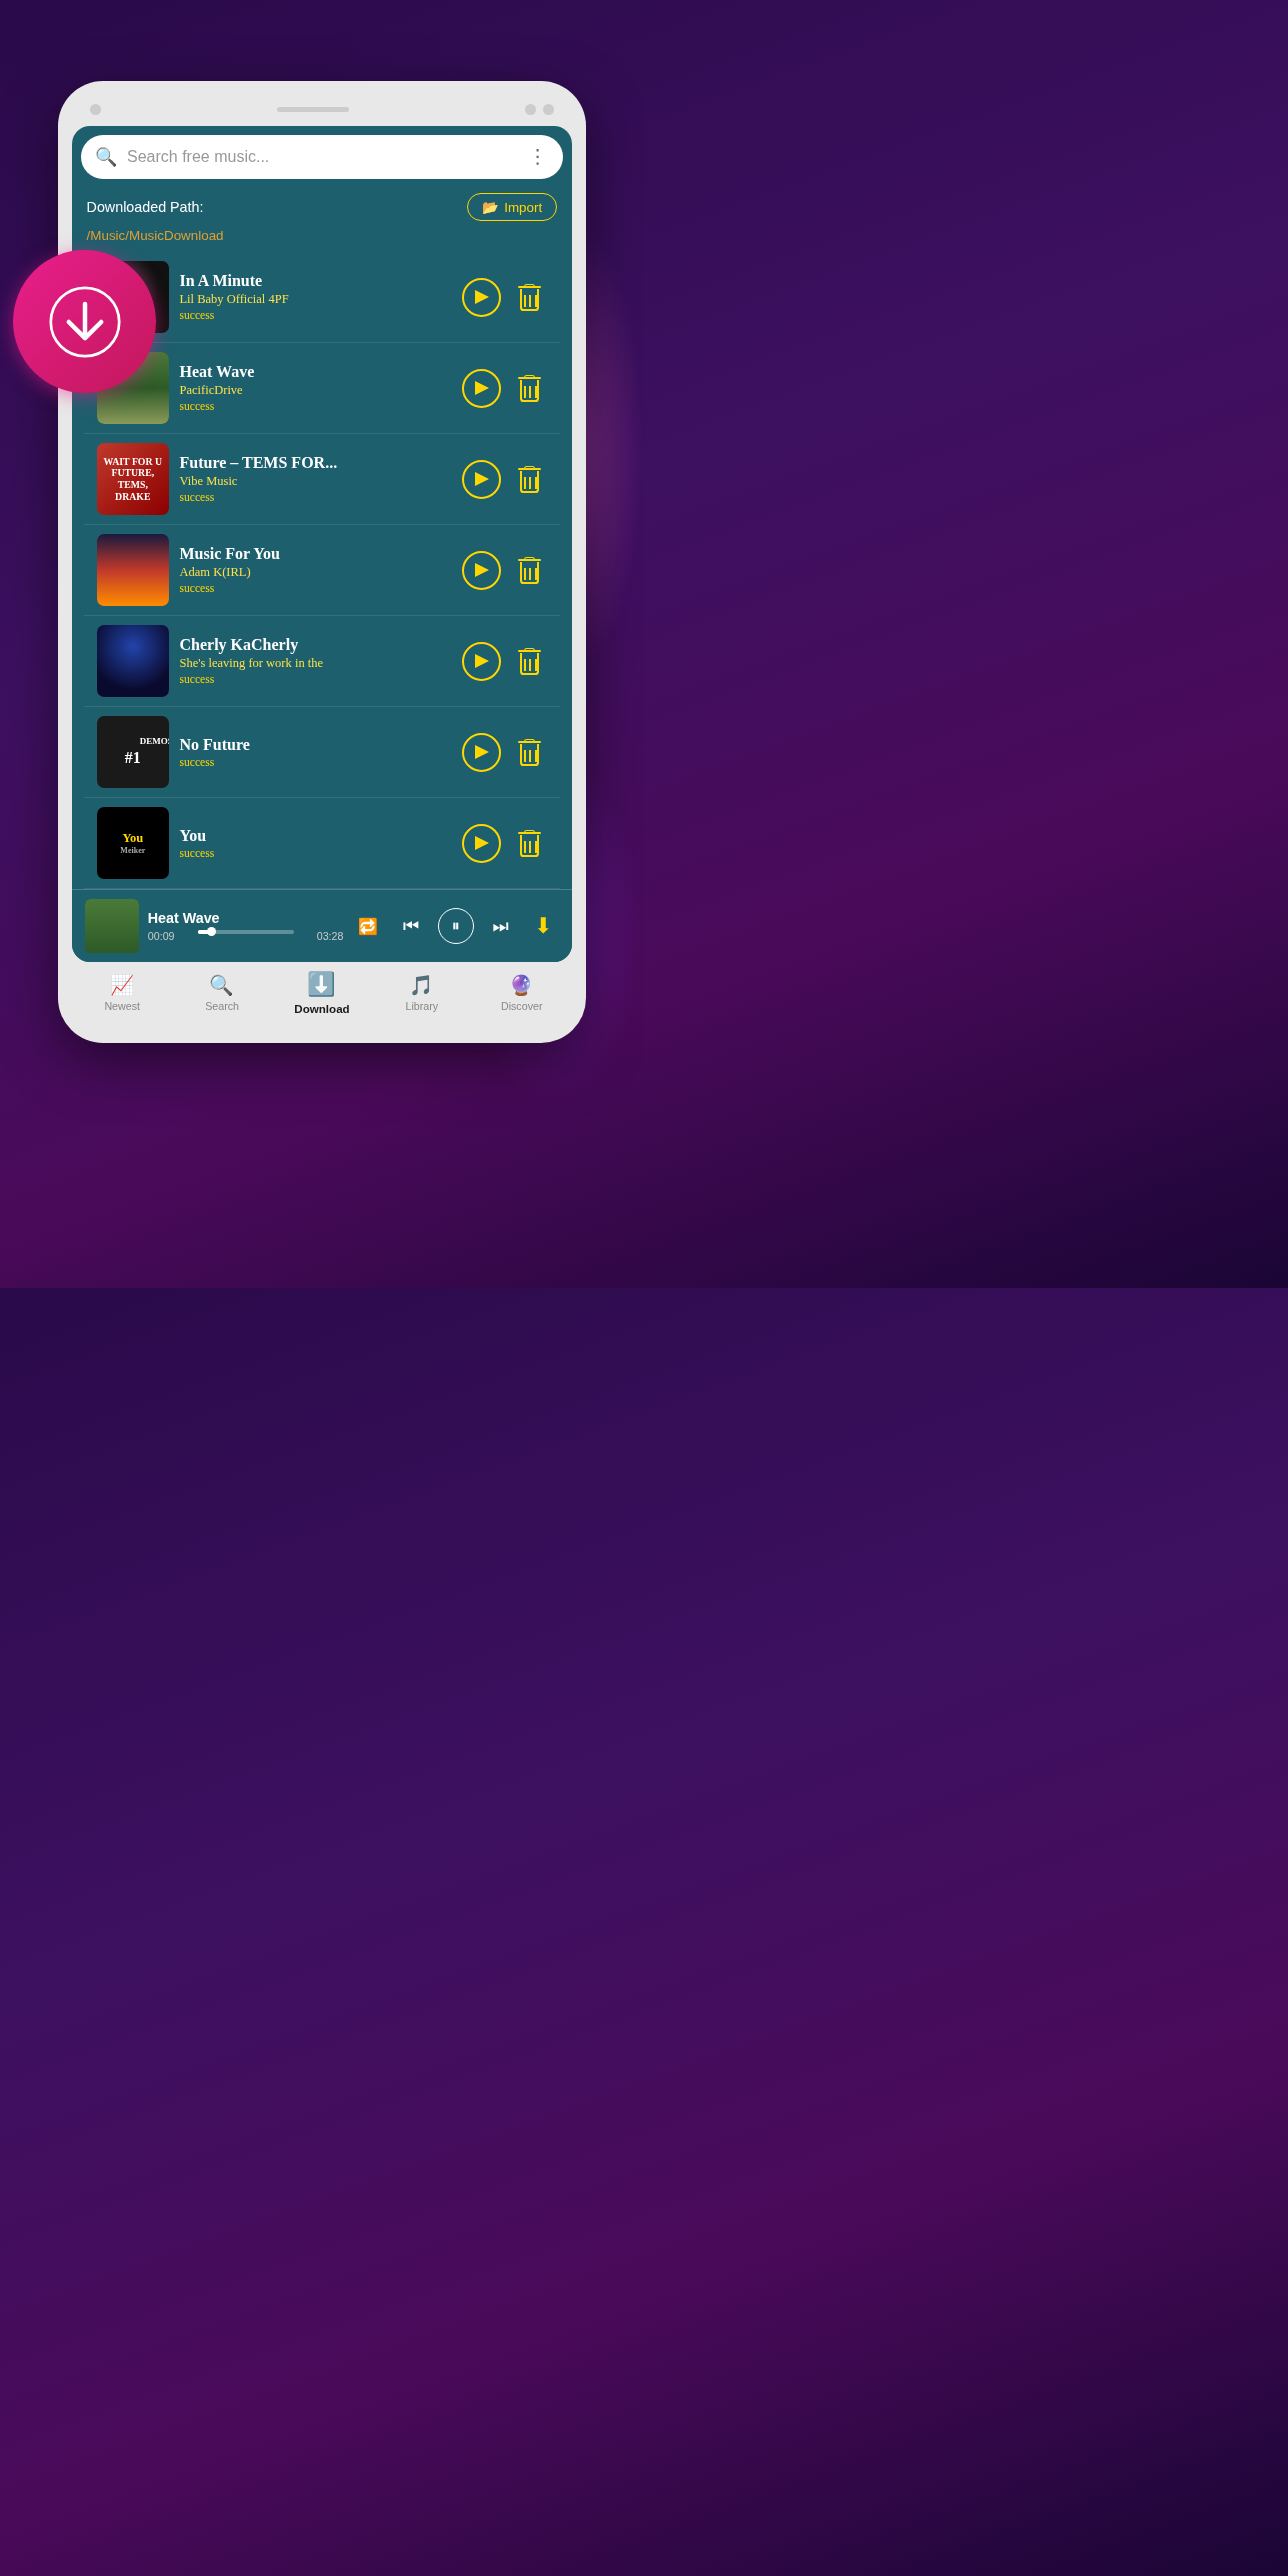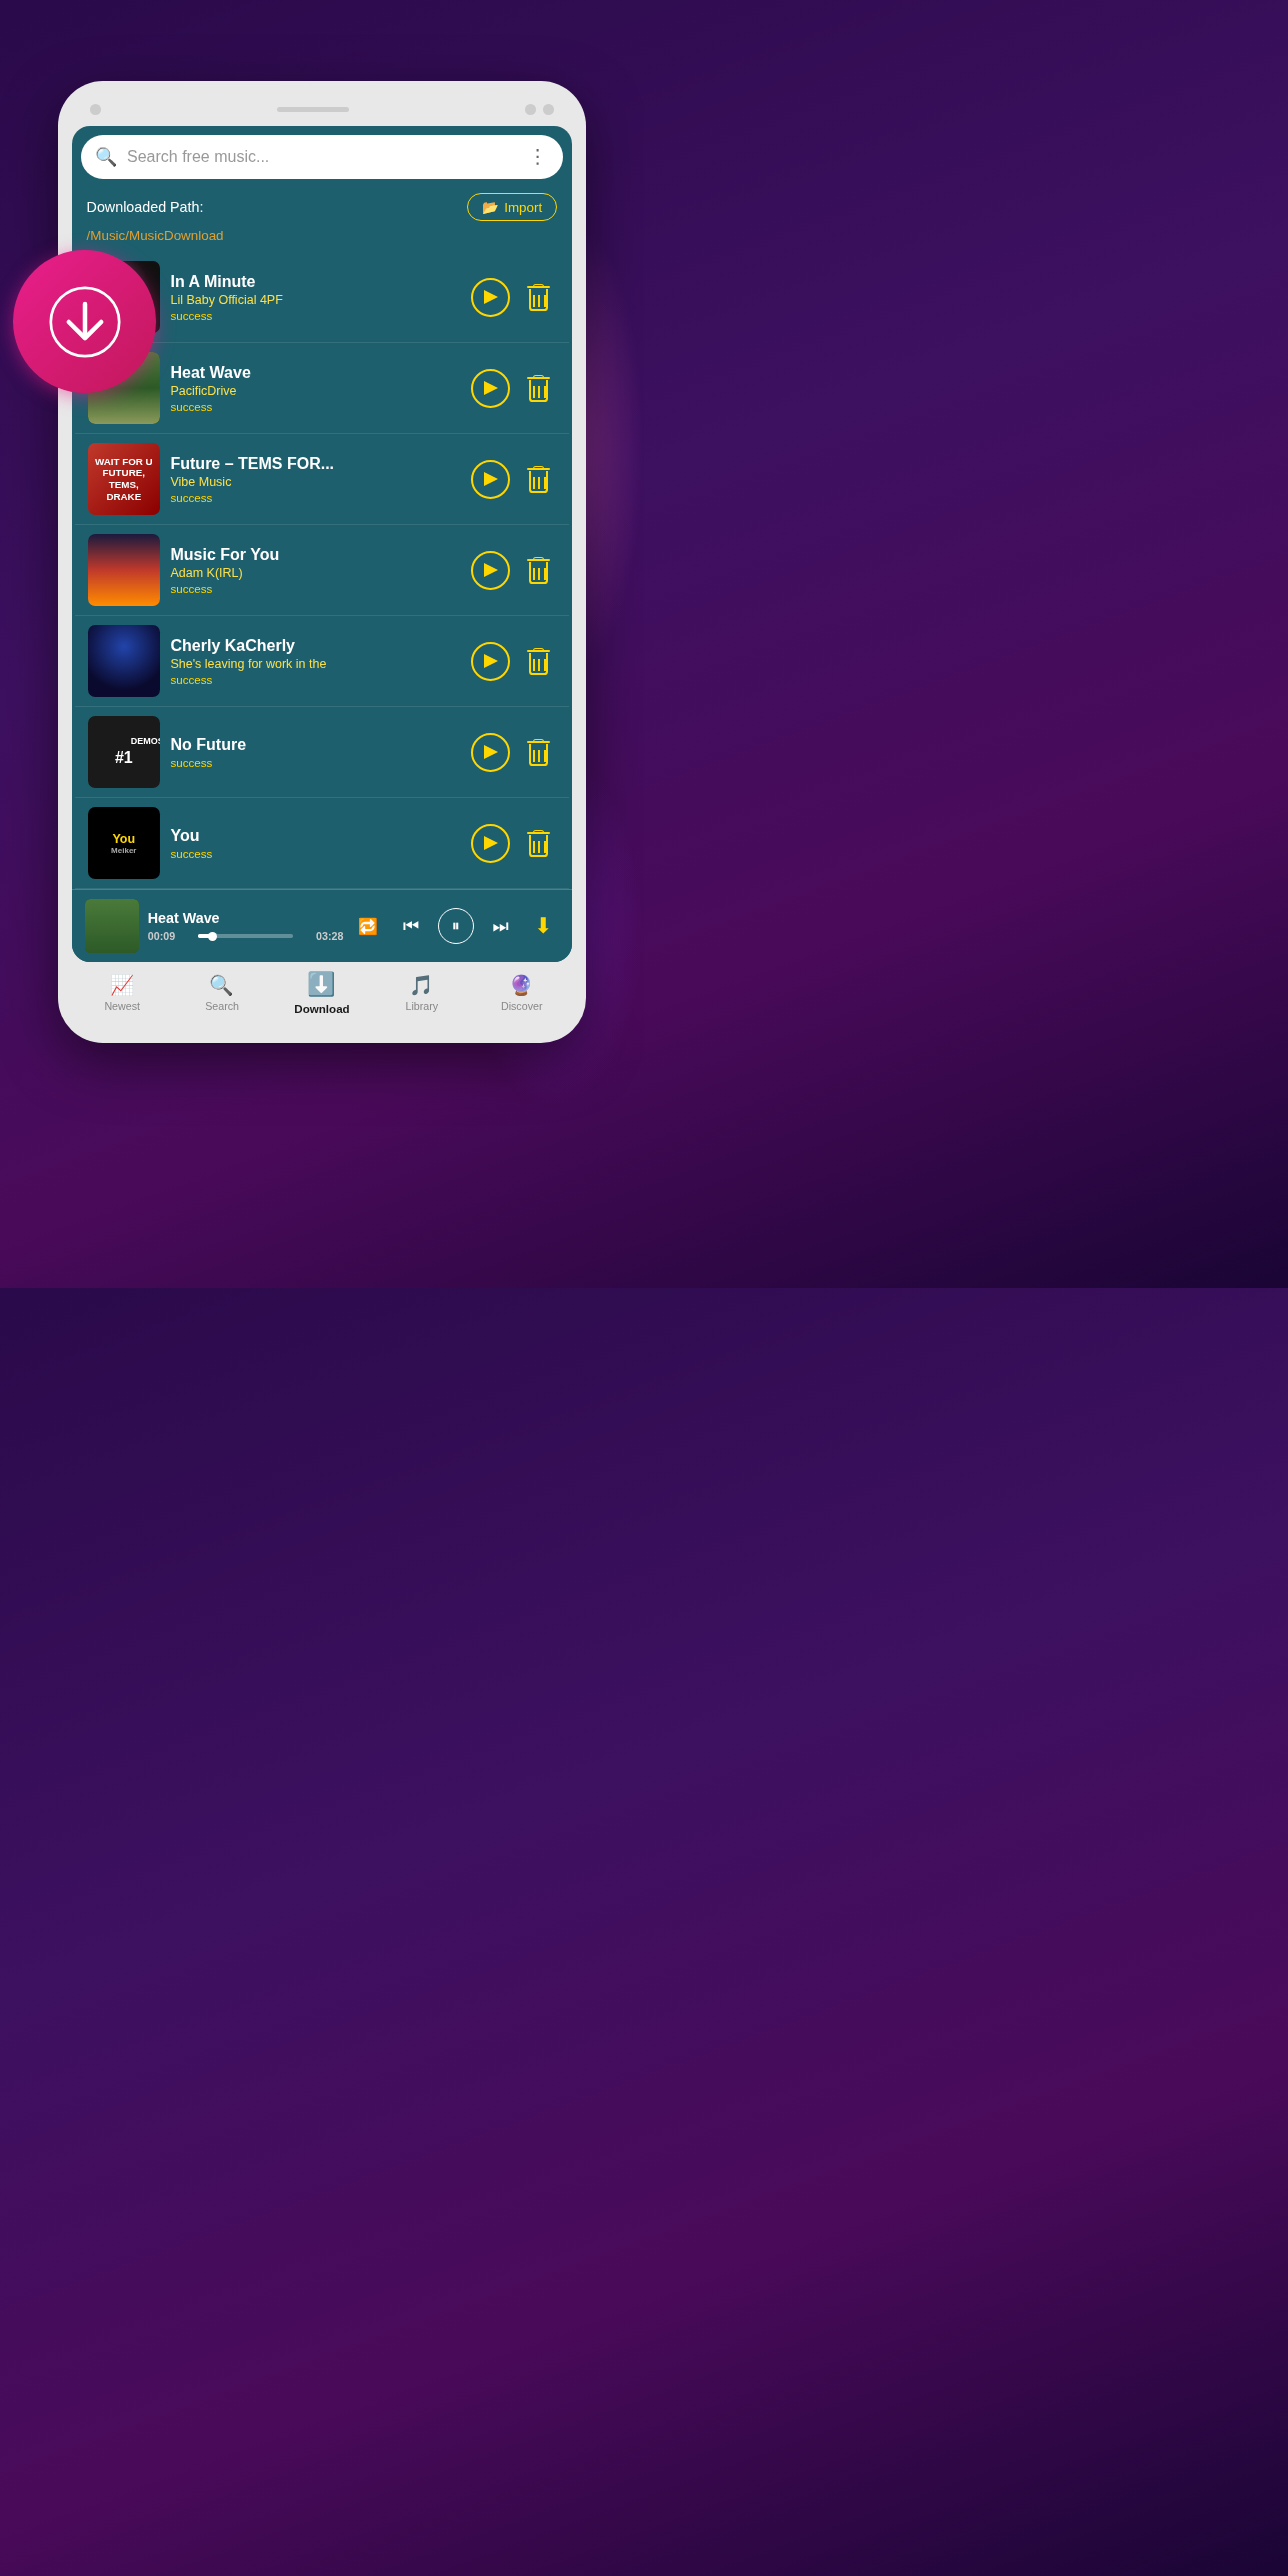--- a/index.html
+++ b/index.html
@@ -166,21 +166,22 @@
     }
 
     .path-value {
       color: #e0a030;
       font-size: 13.4px;
       padding: 0 14.3px 9px;
     }
 
     
     .song-list {
-      padding: 0 3px;
+      padding: 0 12px;
+      font-family: Liberation Serif, serif;
     }
 
     .song-item {
       display: flex;
       align-items: center;
       padding: 9px 12.5px;
       border-bottom: 0.9px solid rgba(255,255,255,0.1);
       gap: 10.7px;
     }
 
@@ -343,24 +344,23 @@
     }
 
     .now-playing-title {
       color: #ffffff;
       font-size: 14.3px;
       font-weight: 600;
     }
 
     .now-playing-time {
       display: flex;
-      align-items: center;
+      align-items: flex-start;
       gap: 23px;
       margin-top: 3.6px;
-      font-weight: bold;
     }
 
     .time-text {
       color: #ccc;
       font-size: 10.7px;
     }
 
     .progress-bar {
       flex: 1;
       height: 3.6px;

